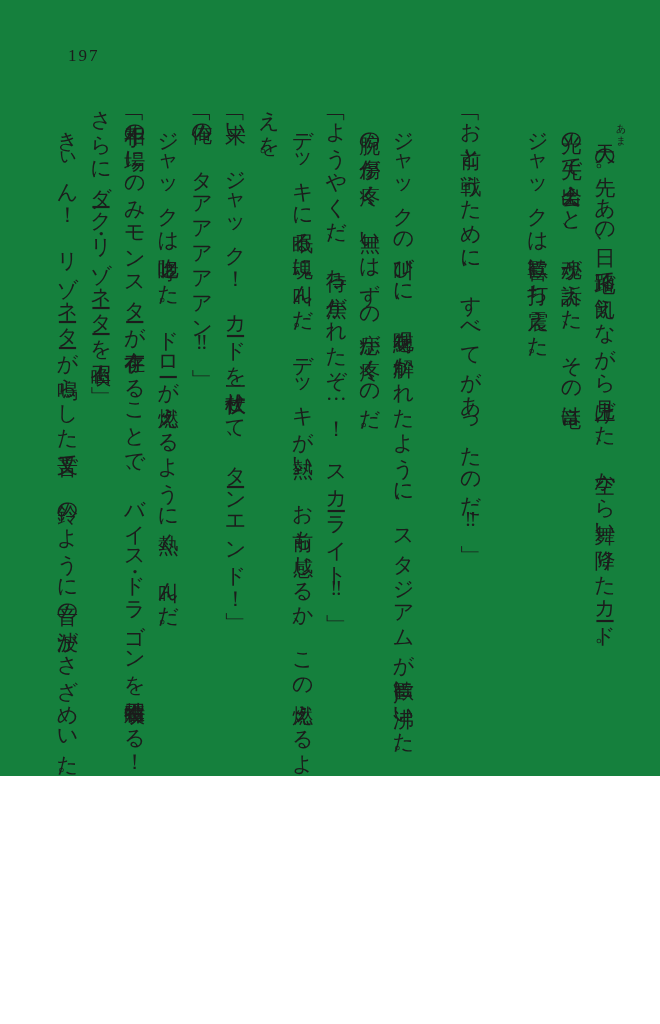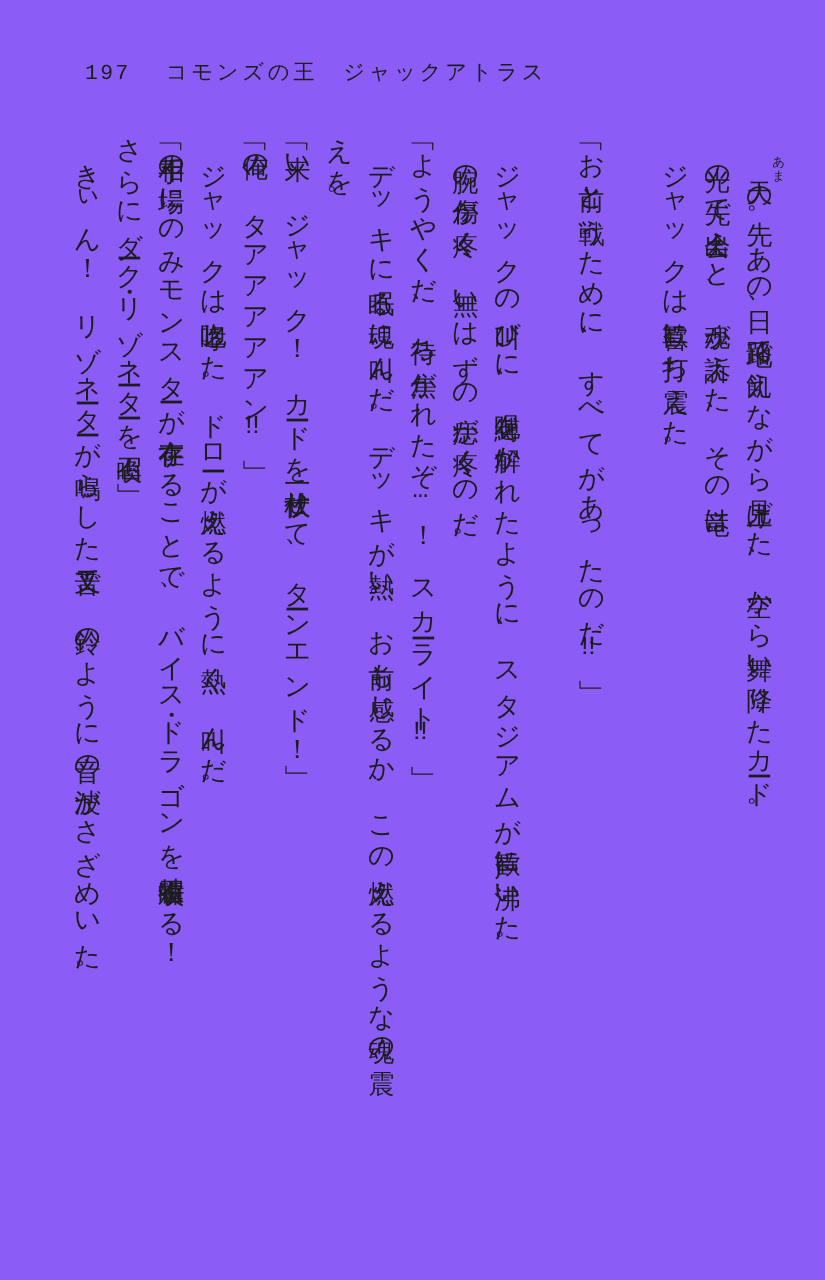--- a/index.html
+++ b/index.html
@@ -3,24 +3,24 @@
 <meta charset="utf-8">
 <style>
   html, body {
     margin: 0;
     padding: 0;
     background: #ffffff;
   }
   .page {
     position: relative;
     width: 660px;
-    height: 1024px;
-    background: #8b5cf6;
+    height: 776px;
+    background: #15803d;
     overflow: hidden;
-    font-family: Liberation Mono, monospace;
+    font-family: Liberation Serif, serif;
     color: #1c1c1c;
   }
   
   .running-head {
     position: absolute;
     top: 46px;
     left: 68px;
     display: flex;
     align-items: baseline;
     font-size: 17px;
@@ -59,21 +59,20 @@
     line-height: 1;
   }
 </style>
 </head>
 <body>
 
 <div class="page">
 
   <div class="running-head">
     <span class="page-number">197</span>
-    <span class="chapter-title">コモンズの王　ジャックアトラス</span>
   </div>
 
   <div class="text-body">
     <p class="line indent"><ruby><span>天</span><rt>あま</rt></ruby><span>の先。あの日、路地で飢えながら見上げた、空から舞い降りたカード。</span></p>
     <p class="line indent">光の先で出会えと、魂が訴えた、その竜は。</p>
     <p class="line indent">ジャックは歓喜に打ち震えた。</p>
     <p class="line blank"></p>
     <p class="line indent-half">「お前と戦うために、すべてがあったのだ‼」</p>
     <p class="line blank"></p>
     <p class="line indent">ジャックの叫びに、呪縛を解かれたように、スタジアムが歓声に沸いた。</p>

